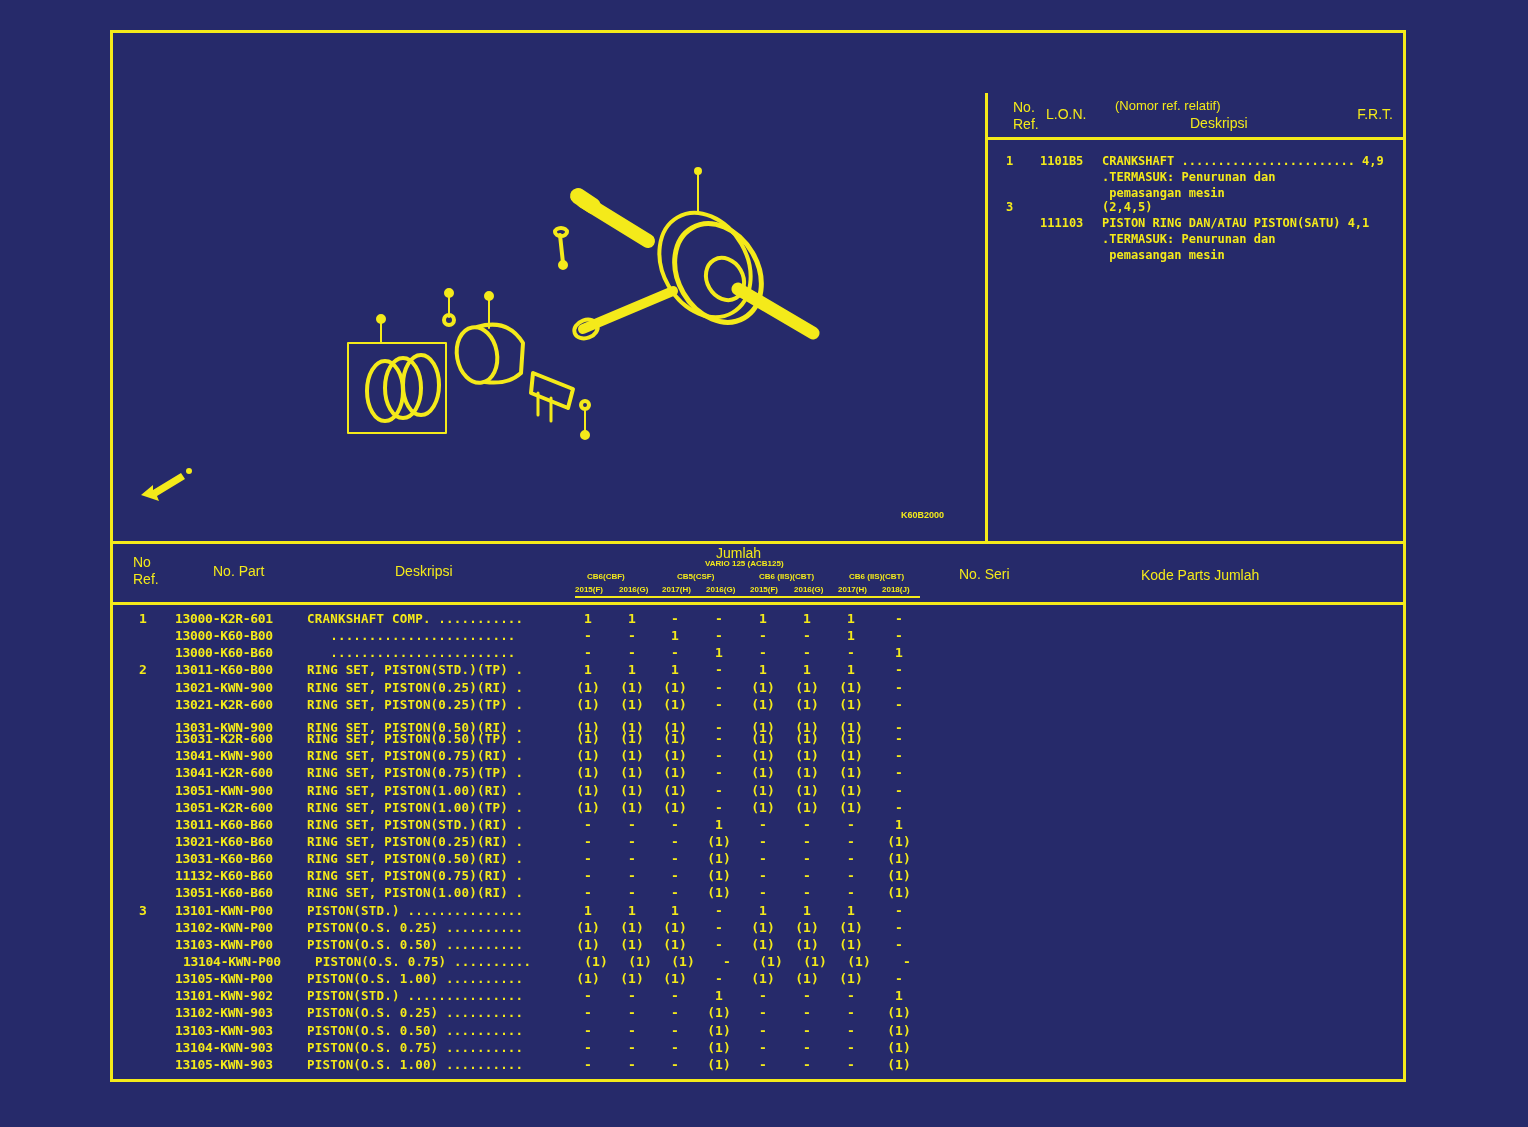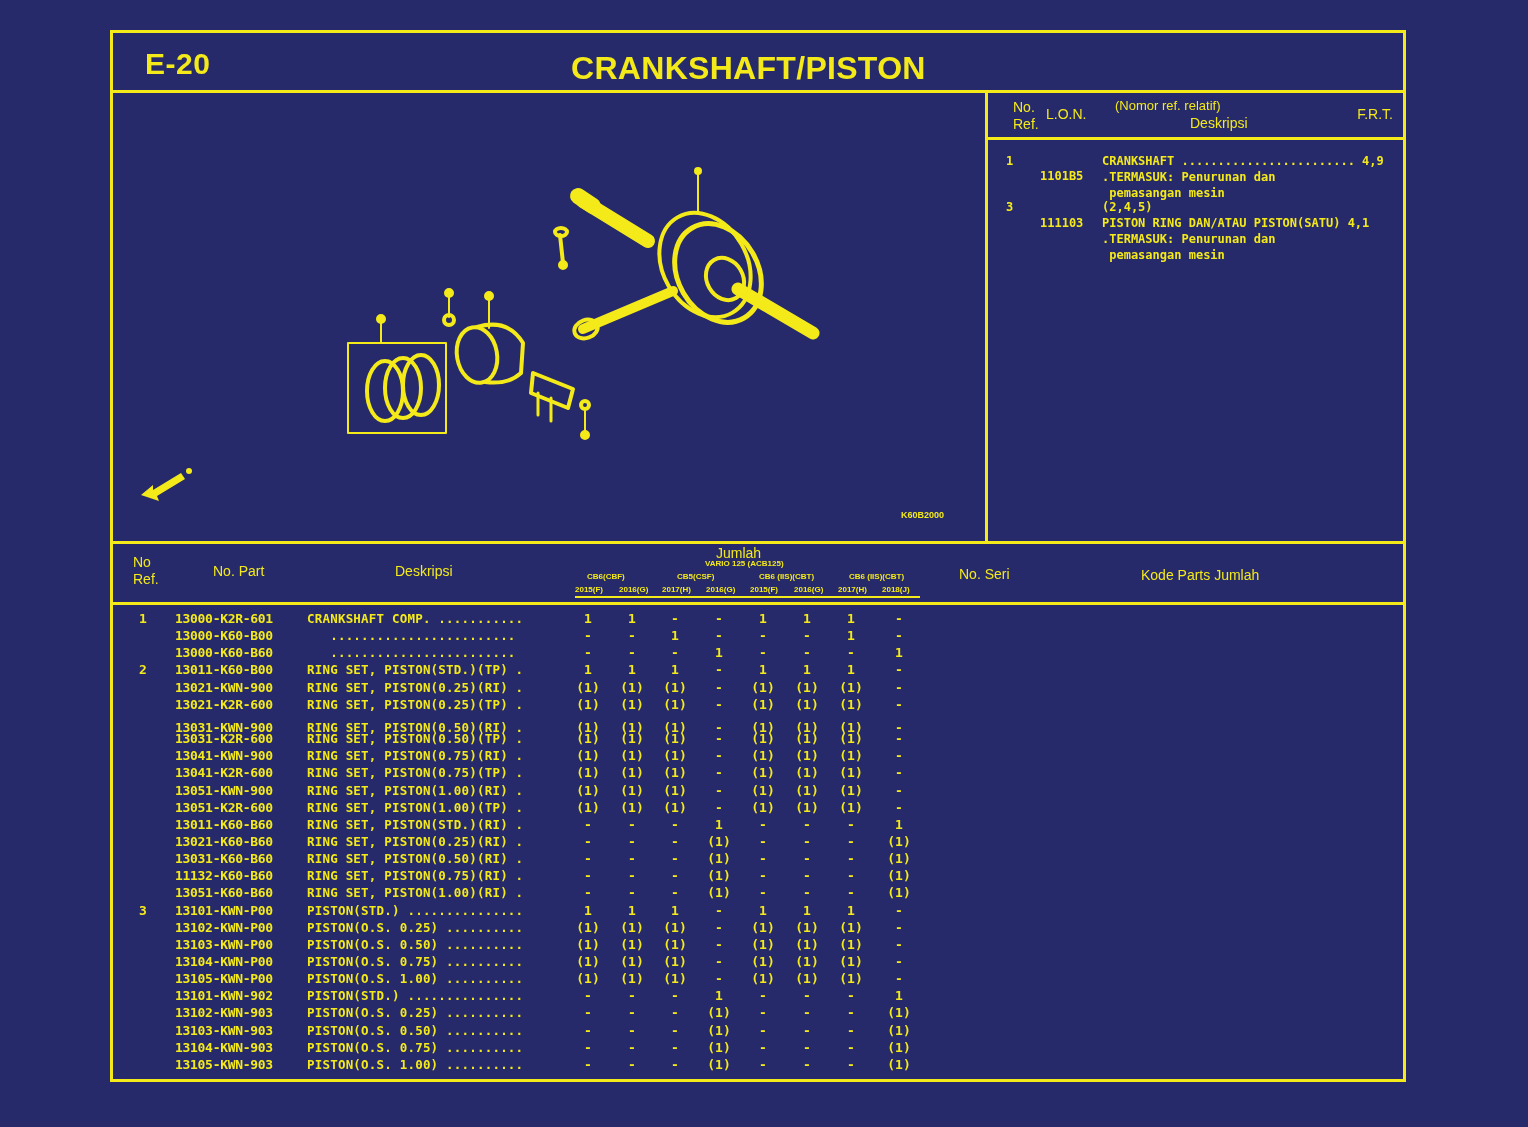--- a/index.html
+++ b/index.html
@@ -84,24 +84,20 @@
   .c-ref { position: absolute; left: 26px; }
   .c-part { position: absolute; left: 62px; letter-spacing: -0.3px; }
   .c-desc { position: absolute; left: 194px; white-space: pre; font-size: 12.5px; letter-spacing: 0.2px; }
   .c-q { position: absolute; width: 36px; text-align: center; font-size: 13px; }
 </style>
 </head>
 <body>
 
 <div class="frame">
 
-  <div class="titlebar">
-    <div class="page-code">E-20</div>
-    <div class="page-title">CRANKSHAFT/PISTON</div>
-  </div>
 
   <div class="diagram">
     <svg width="872" height="448" viewBox="0 0 872 448">
       <g fill="none" stroke="#f4ea1a" stroke-width="4" stroke-linecap="round" stroke-linejoin="round">
 
         <path d="M470 108 L535 148" stroke-width="14"></path>
         <path d="M465 103 L480 113" stroke-width="16"></path>
 
         <ellipse cx="592" cy="172" rx="42" ry="55" transform="rotate(-30 592 172)"></ellipse>
         <ellipse cx="605" cy="180" rx="40" ry="52" transform="rotate(-30 605 180)" stroke-width="5"></ellipse>
@@ -157,21 +153,21 @@
         <div>No.</div>
         <div>Ref.</div>
       </div>
       <div class="h-lon">L.O.N.</div>
       <div class="h-desc1">(Nomor ref. relatif)</div>
       <div class="h-desc2">Deskripsi</div>
       <div class="h-frt">F.R.T.</div>
     </div>
     <div class="frt-body">
       <div class="frt-line" style="left:18px;top:5px">1</div>
-      <div class="frt-line" style="left:52px;top:20px">1101B5</div>
+      <div class="frt-line" style="left:52px;top:5px">1101B5</div>
       <div class="frt-line" style="left:114px;top:5px">CRANKSHAFT ........................ 4,9</div>
       <div class="frt-line" style="left:114px;top:21px">.TERMASUK: Penurunan dan</div>
       <div class="frt-line" style="left:114px;top:37px"> pemasangan mesin</div>
       <div class="frt-line" style="left:18px;top:51px">3</div>
       <div class="frt-line" style="left:114px;top:51px">(2,4,5)</div>
       <div class="frt-line" style="left:52px;top:67px">111103</div>
       <div class="frt-line" style="left:114px;top:67px">PISTON RING DAN/ATAU PISTON(SATU) 4,1</div>
       <div class="frt-line" style="left:114px;top:83px">.TERMASUK: Penurunan dan</div>
       <div class="frt-line" style="left:114px;top:99px"> pemasangan mesin</div>
     </div>
@@ -457,21 +453,21 @@
         <span class="c-desc">PISTON(O.S. 0.50) ..........</span>
         <span class="c-q" style="left: 457px;">(1)</span>
         <span class="c-q" style="left: 501px;">(1)</span>
         <span class="c-q" style="left: 544px;">(1)</span>
         <span class="c-q" style="left: 588px;">-</span>
         <span class="c-q" style="left: 632px;">(1)</span>
         <span class="c-q" style="left: 676px;">(1)</span>
         <span class="c-q" style="left: 720px;">(1)</span>
         <span class="c-q" style="left: 768px;">-</span>
       </div>
-      <div class="row" style="top: 343px;">
+      <div class="row" style="top: 343px; margin-left: 8px;">
         <span class="c-ref"></span>
         <span class="c-part">13104-KWN-P00</span>
         <span class="c-desc">PISTON(O.S. 0.75) ..........</span>
         <span class="c-q" style="left: 457px;">(1)</span>
         <span class="c-q" style="left: 501px;">(1)</span>
         <span class="c-q" style="left: 544px;">(1)</span>
         <span class="c-q" style="left: 588px;">-</span>
         <span class="c-q" style="left: 632px;">(1)</span>
         <span class="c-q" style="left: 676px;">(1)</span>
         <span class="c-q" style="left: 720px;">(1)</span>

